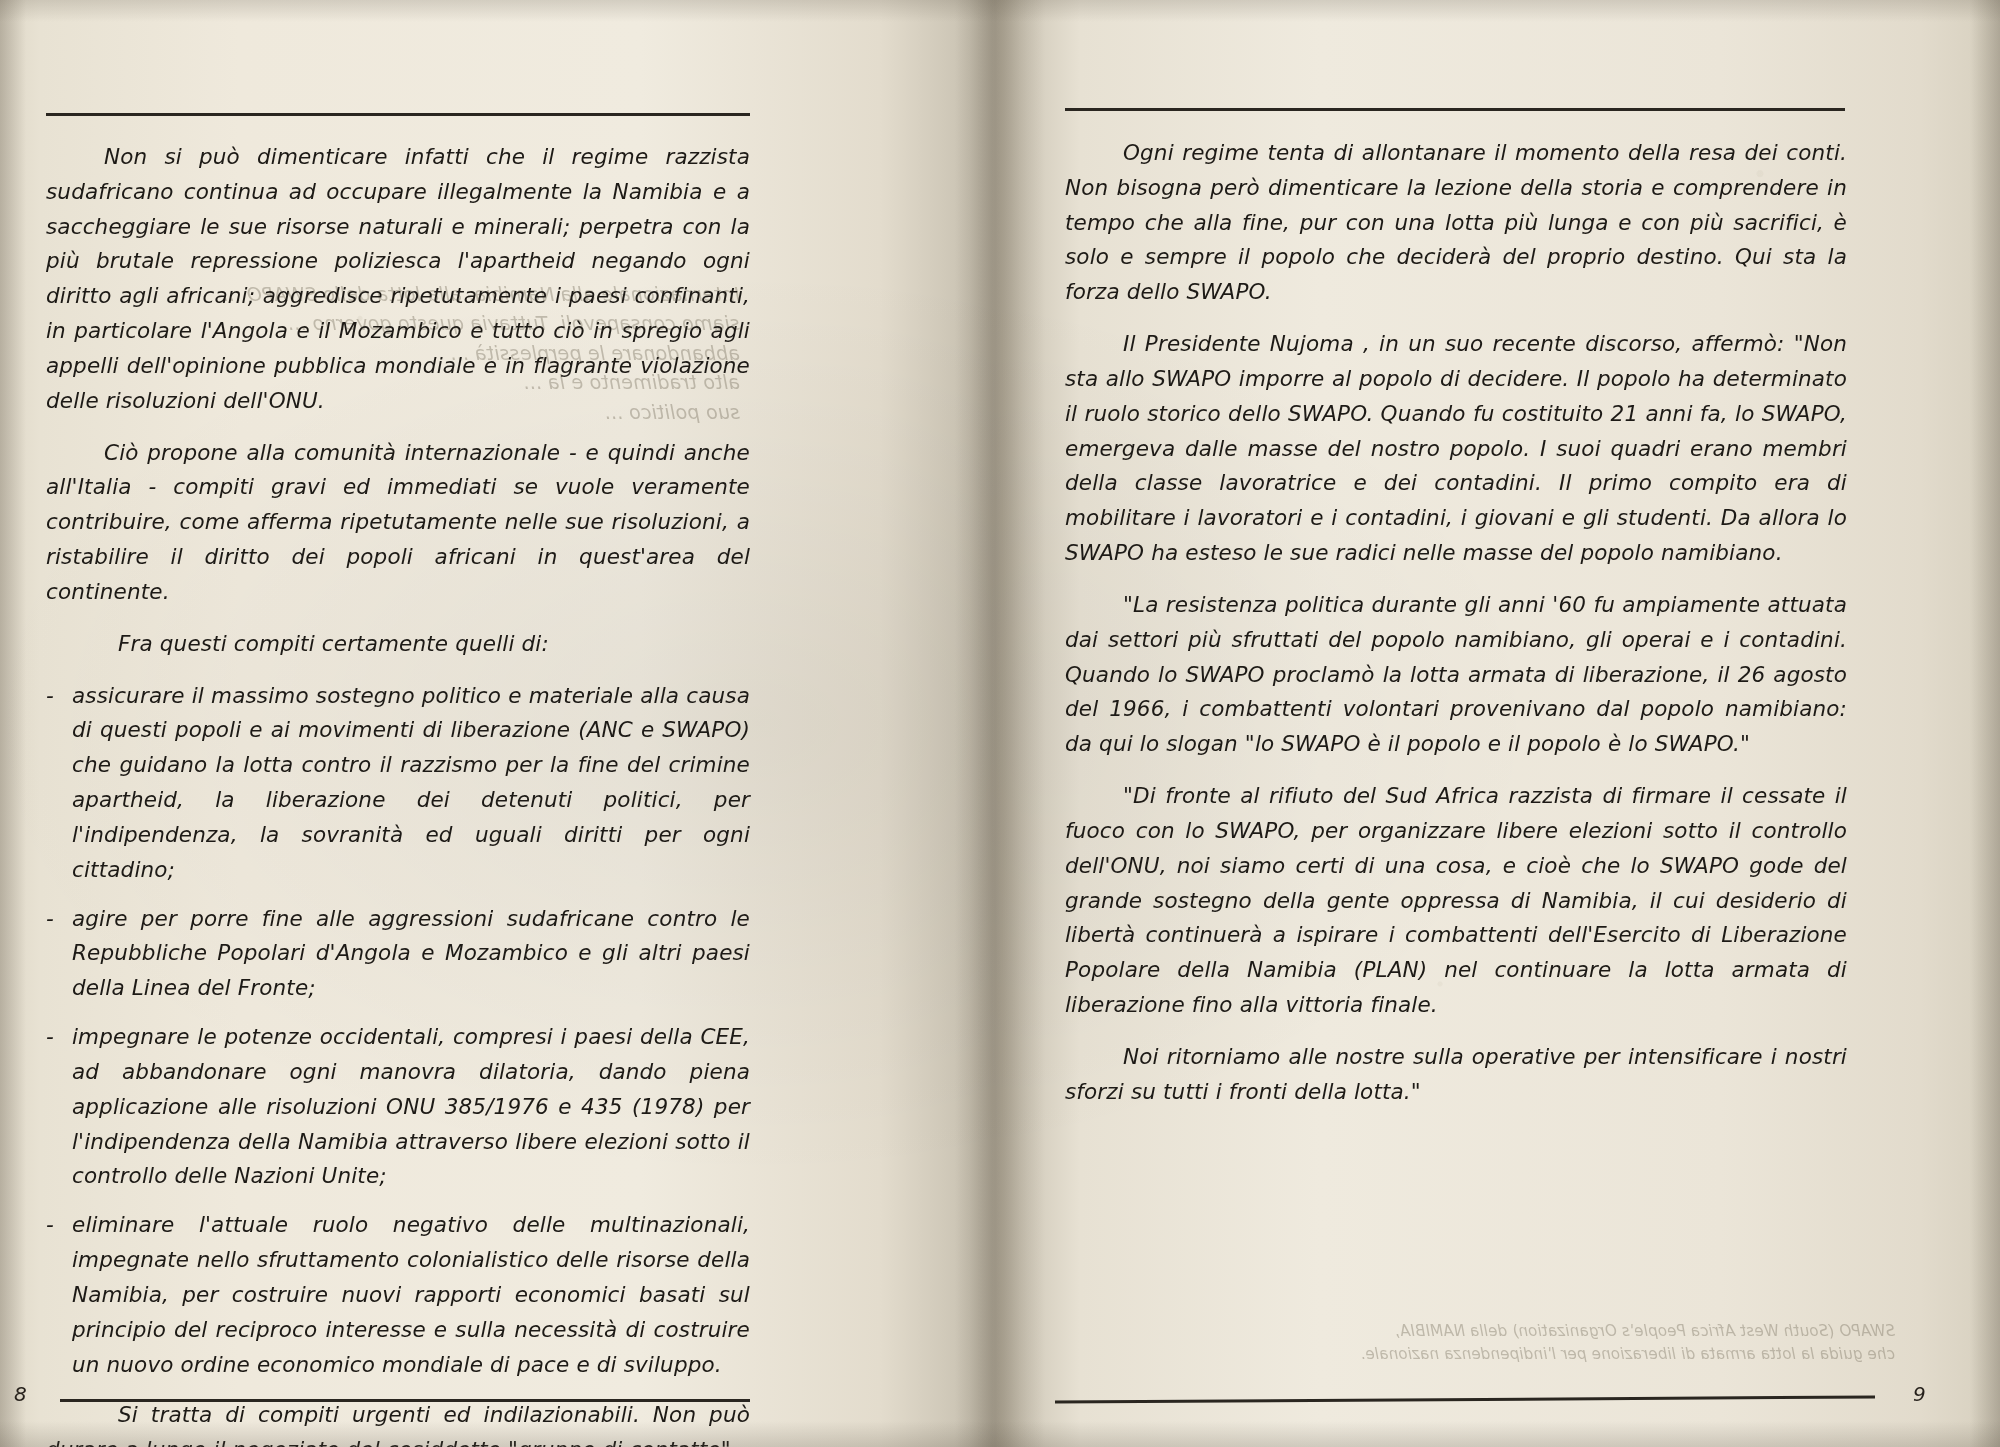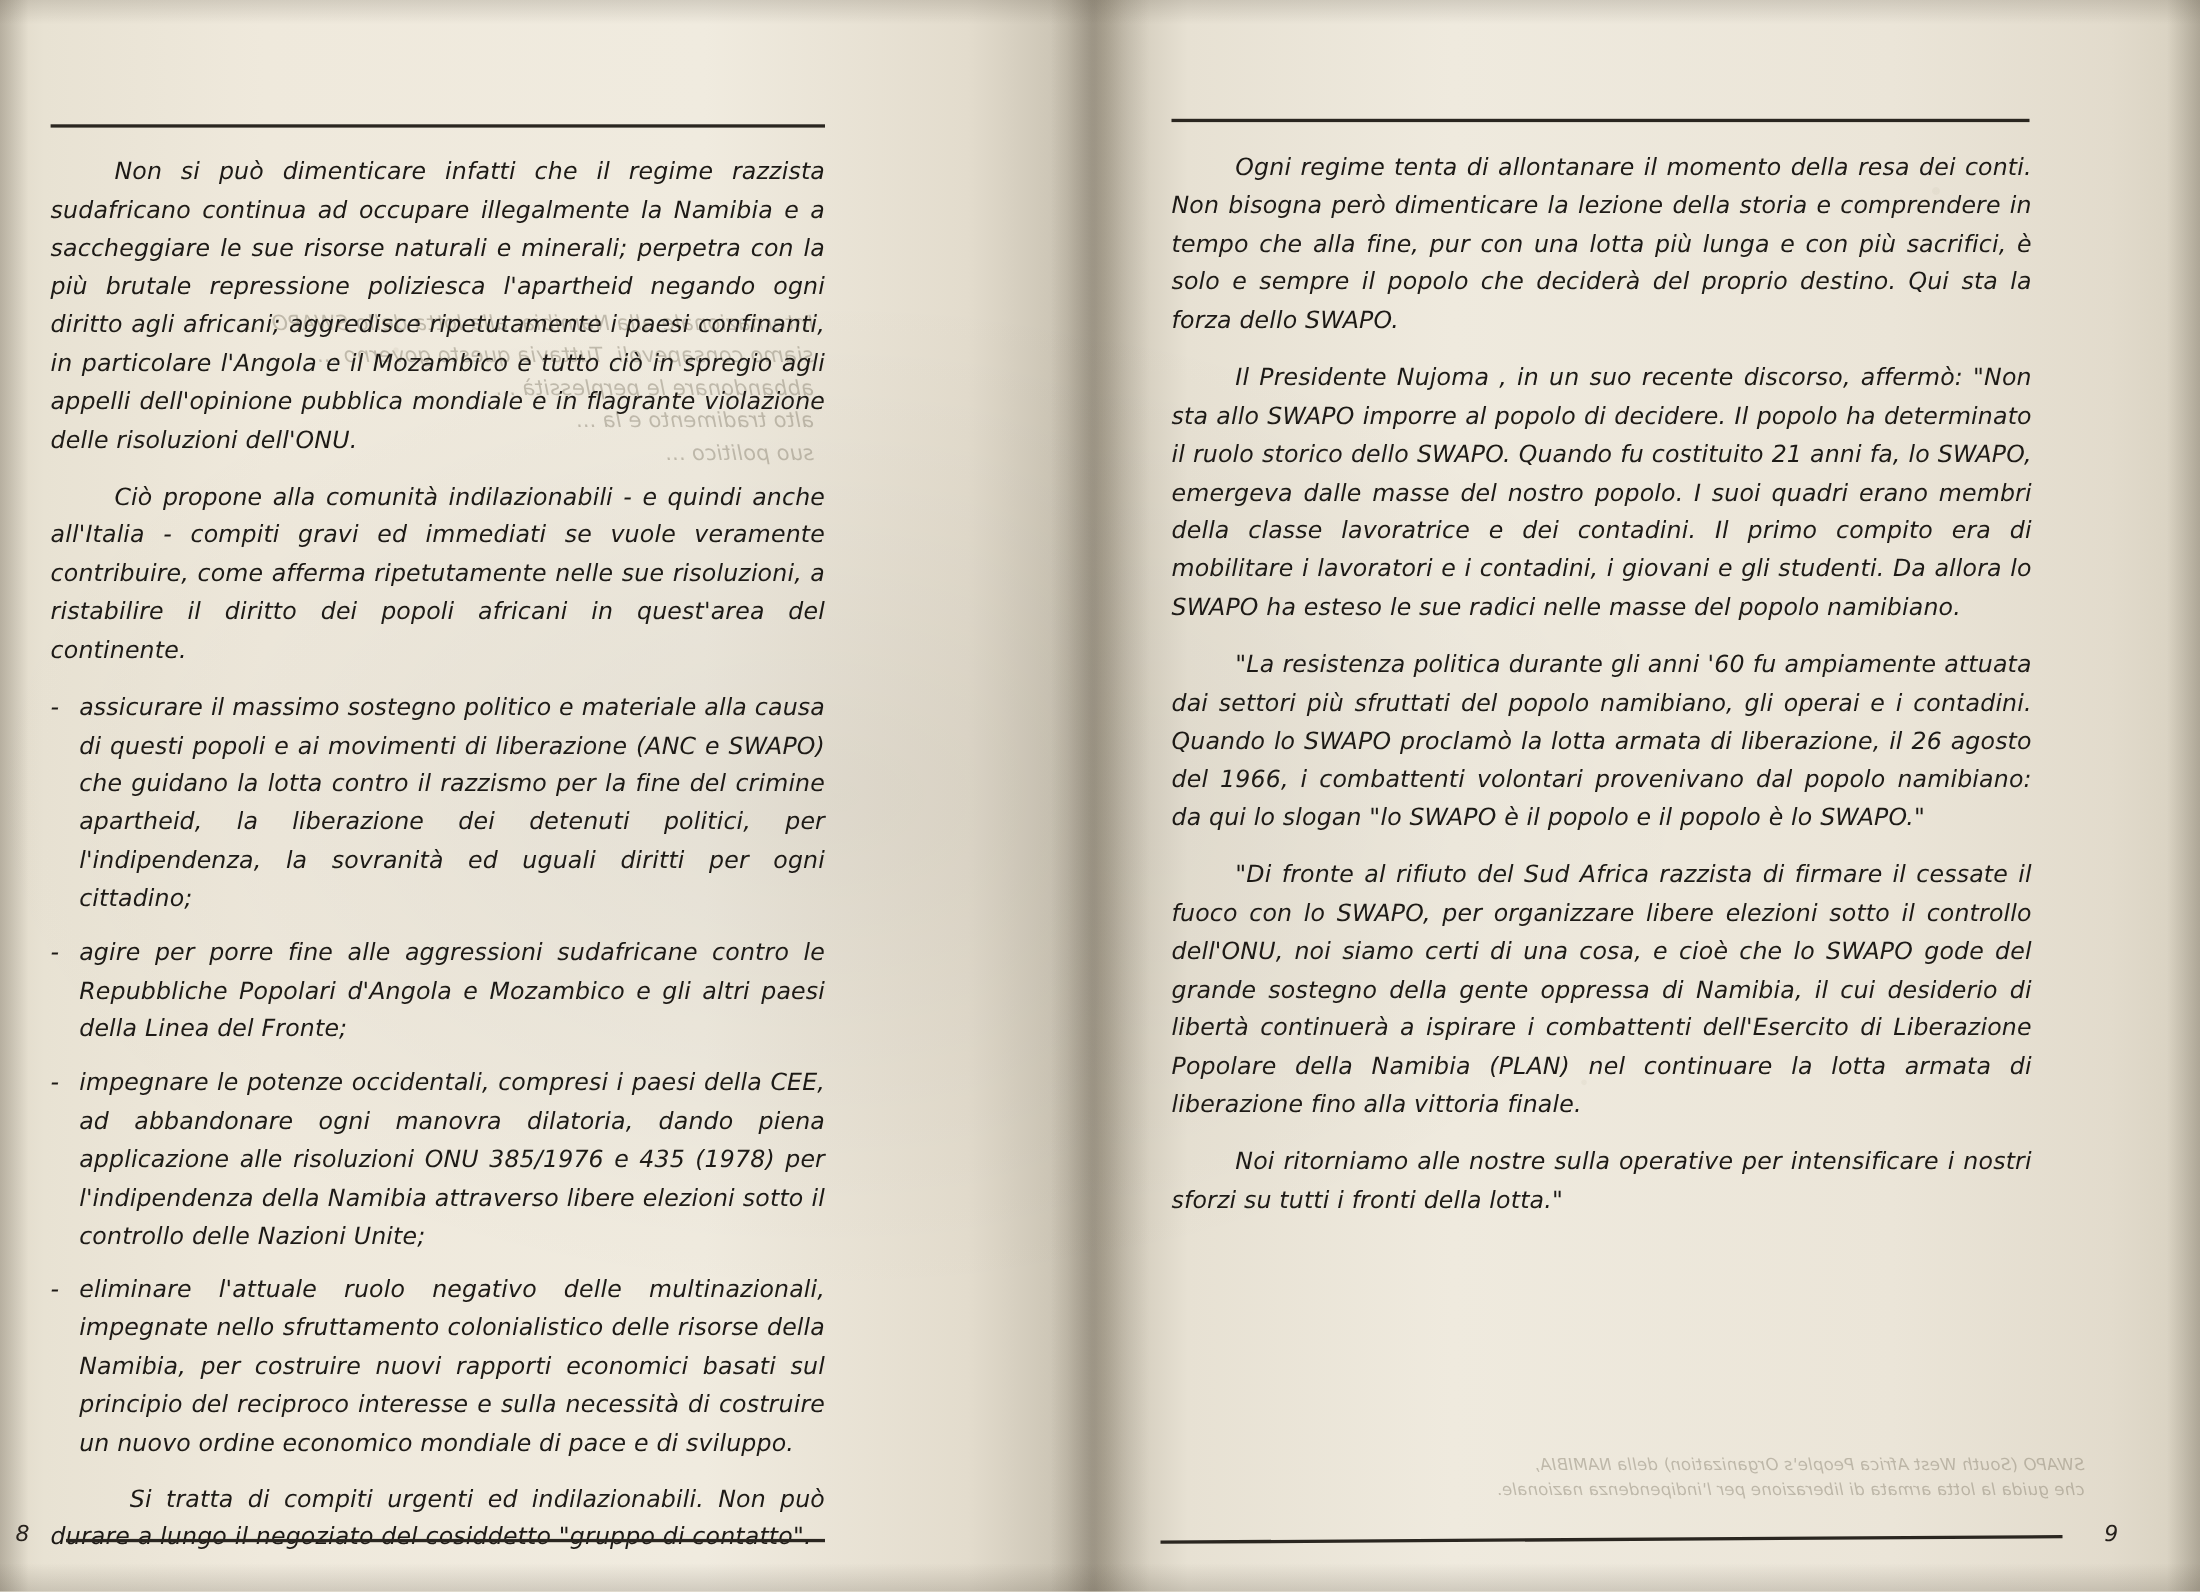--- a/index.html
+++ b/index.html
@@ -143,21 +143,22 @@
     <div class="bleed" style="left:60px; top:280px; width:680px;">Internazionale alla Namibia, alla lotta dello SWAPO ...
 siamo consapevoli. Tuttavia questo governo ...
 abbandonare le perplessità ...
 alto tradimento e la ...
 suo politico ...</div>
 
     <div class="rule-top" style="left:46px; top:113px; width:704px;"></div>
 
     <div class="col" style="left:46px; top:140px; width:704px;">
       <p>Non si può dimenticare infatti che il regime razzista sudafricano continua ad occupare illegalmente la Namibia e a saccheggiare le sue risorse naturali e minerali; perpetra con la più brutale repressione poliziesca l'apartheid negando ogni diritto agli africani; aggredisce ripetutamente i paesi confinanti, in particolare l'Angola e il Mozambico e tutto ciò in spregio agli appelli dell'opinione pubblica mondiale e in flagrante violazione delle risoluzioni dell'ONU.</p>
-      <p>Ciò propone alla comunità indilazionabili - e quindi anche all'Italia - compiti gravi ed immediati se vuole veramente contribuire, come afferma ripetutamente nelle sue risoluzioni, a ristabilire il diritto dei popoli africani in quest'area del continente.</p>
+      <p>Ciò propone alla comunità internazionale - e quindi anche all'Italia - compiti gravi ed immediati se vuole veramente contribuire, come afferma ripetutamente nelle sue risoluzioni, a ristabilire il diritto dei popoli africani in quest'area del continente.</p>
+      <p style="text-indent:72px;">Fra questi compiti certamente quelli di:</p>
 
       <ul>
         <li>
           <span class="dash">-</span>
           <span>assicurare il massimo sostegno politico e materiale alla causa di questi popoli e ai movimenti di liberazione (ANC e SWAPO) che guidano la lotta contro il razzismo per la fine del crimine apartheid, la liberazione dei detenuti politici, per l'indipendenza, la sovranità ed uguali diritti per ogni cittadino;</span>
         </li>
         <li>
           <span class="dash">-</span>
           <span>agire per porre fine alle aggressioni sudafricane contro le Repubbliche Popolari d'Angola e Mozambico e gli altri paesi della Linea del Fronte;</span>
         </li>

